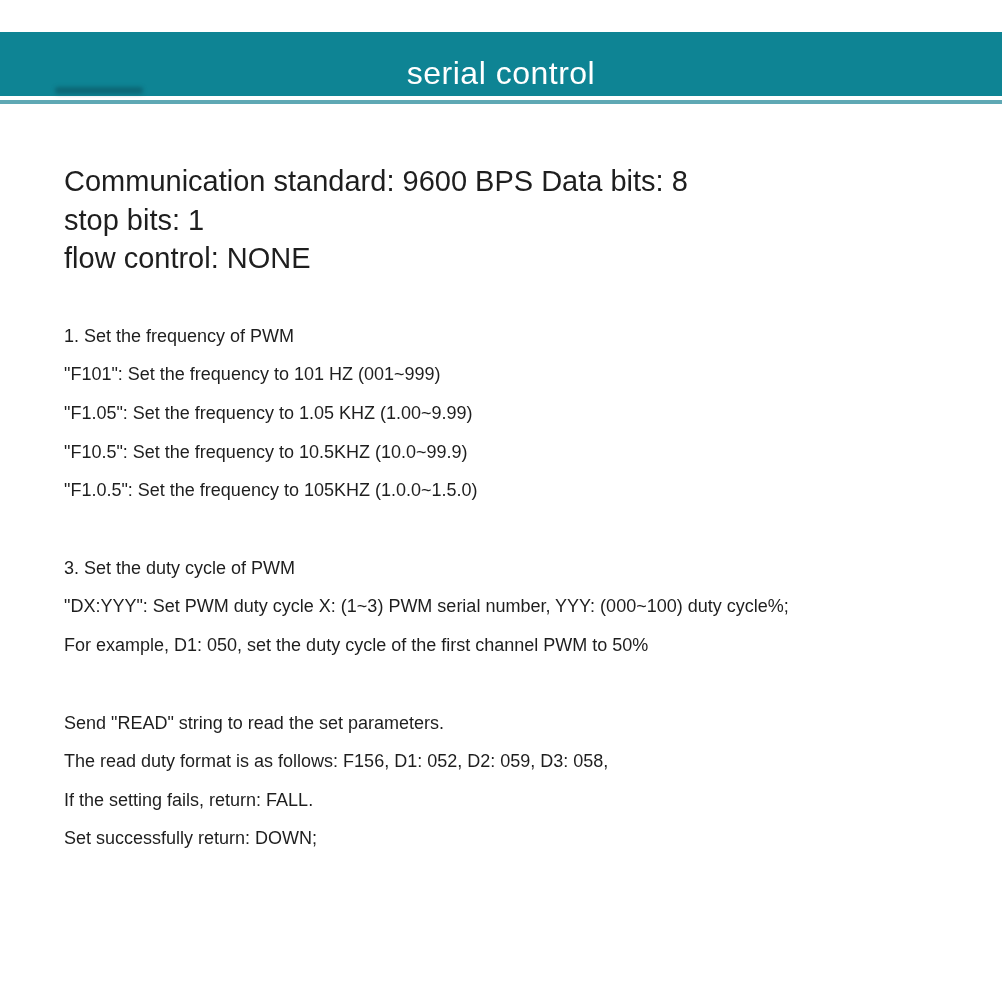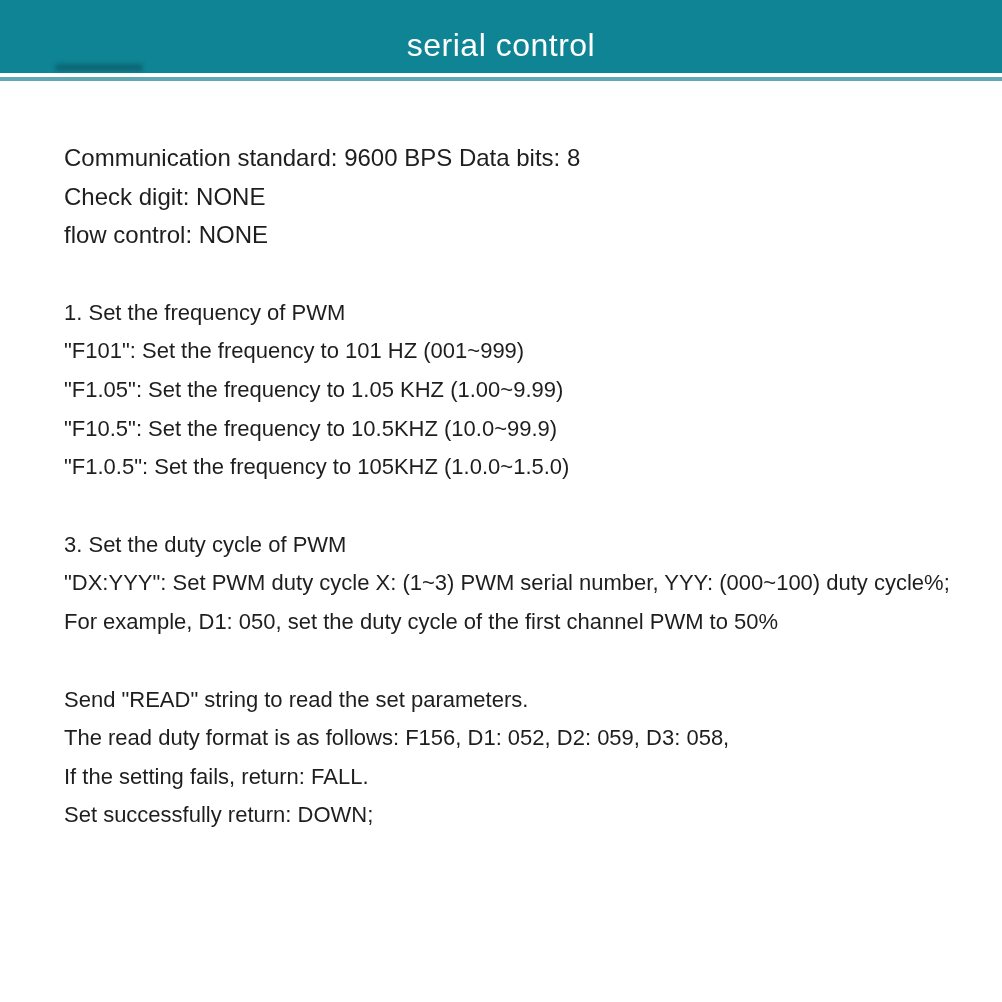--- a/index.html
+++ b/index.html
@@ -5,24 +5,25 @@
   * { margin: 0; padding: 0; box-sizing: border-box; }
   html, body {
     width: 1002px; height: 1002px;
     background: #ffffff;
     overflow: hidden;
     font-family: "Liberation Sans", sans-serif;
     color: #1e1e1e;
   }
   .header-bar {
     position: relative;
-    width: 1002px; height: 73px;
+    width: 1002px; height: 64px;
     background: #0e8494;
     display: flex; align-items: center; justify-content: center;
     padding-top: 18px;
+    margin-top: 32px;
   }
   .header-title {
     color: #ffffff;
     font-size: 32px;
     letter-spacing: 0.5px;
     font-weight: 400;
   }
   .header-smudge {
     position: absolute;
     left: 55px; bottom: 2px;
@@ -40,44 +41,44 @@
     background: #5fa8b4;
   }
   .content {
     margin: 58px 0 0 64px;
   }
   .line {
     white-space: nowrap;
     line-height: 38.6px;
   }
   .intro-block .line {
-    font-size: 24px;
+    font-size: 29px;
   }
   .section {
     margin-top: 39px;
   }
   .section .line {
-    font-size: 22px;
+    font-size: 18px;
   }
 </style>
 </head>
 <body>
 
 <div class="header-bar" style="background: rgb(14, 132, 148);">
   <span class="header-title" style="color: rgb(255, 255, 255);">serial control</span>
   <span class="header-smudge"></span>
 </div>
 <div class="header-gap"></div>
 <div class="header-stripe" style="background: rgb(95, 168, 180);"></div>
 
 <div class="content">
 
   <div class="intro-block">
     <div class="line">Communication standard: 9600 BPS Data bits: 8</div>
-    <div class="line">Check digit: NONE</div>
+    <div class="line">stop bits: 1</div>
     <div class="line">flow control: NONE</div>
   </div>
 
   <div class="section">
     <div class="line">1. Set the frequency of PWM</div>
     <div class="line">"F101": Set the frequency to 101 HZ (001~999)</div>
     <div class="line">"F1.05": Set the frequency to 1.05 KHZ (1.00~9.99)</div>
     <div class="line">"F10.5": Set the frequency to 10.5KHZ (10.0~99.9)</div>
     <div class="line">"F1.0.5": Set the frequency to 105KHZ (1.0.0~1.5.0)</div>
   </div>

